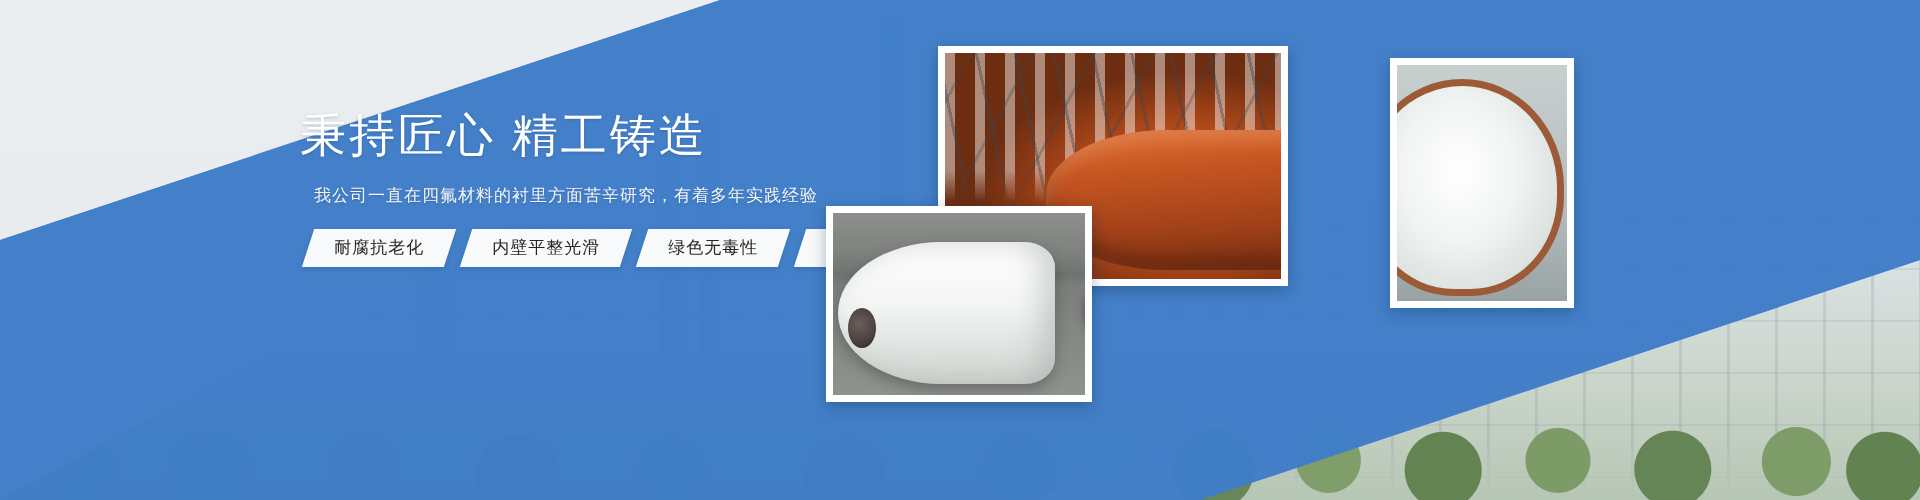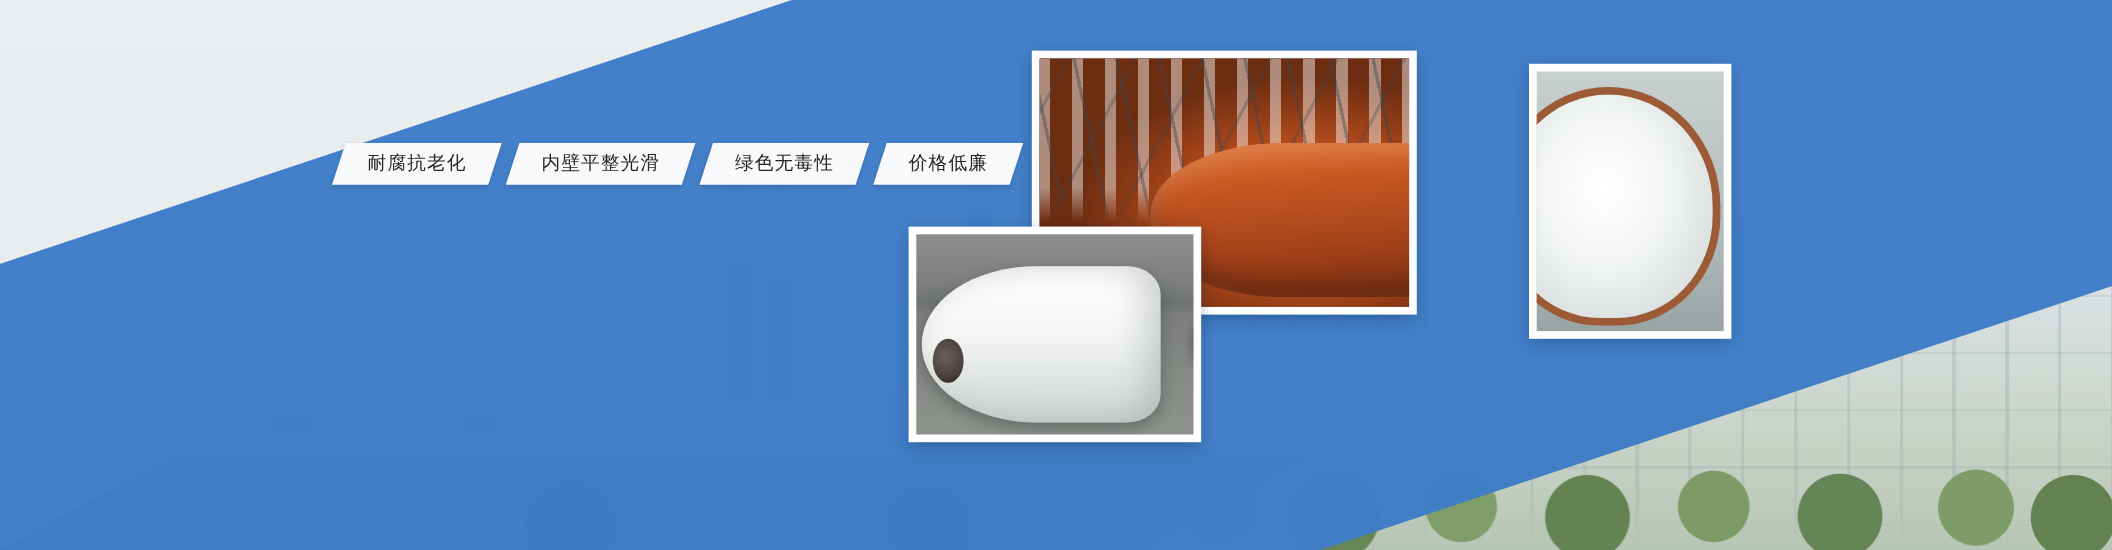--- a/index.html
+++ b/index.html
@@ -231,20 +231,22 @@
 
   <div class="right-light">
     <div class="rl-plant"></div>
     <div class="rl-trees"></div>
   </div>
 
   <div class="blue-band"></div>
   <div class="blue-band-solid"></div>
 
   <div class="copy">
+    <h1 class="headline">秉持匠心  精工铸造</h1>
+    <p class="subtitle">我公司一直在四氟材料的衬里方面苦辛研究，有着多年实践经验</p>
 
     <div class="tags">
       <div class="tag"><span>耐腐抗老化</span></div>
       <div class="tag"><span>内壁平整光滑</span></div>
       <div class="tag"><span>绿色无毒性</span></div>
       <div class="tag"><span>价格低廉</span></div>
     </div>
   </div>
 
   <div class="card card-right">

